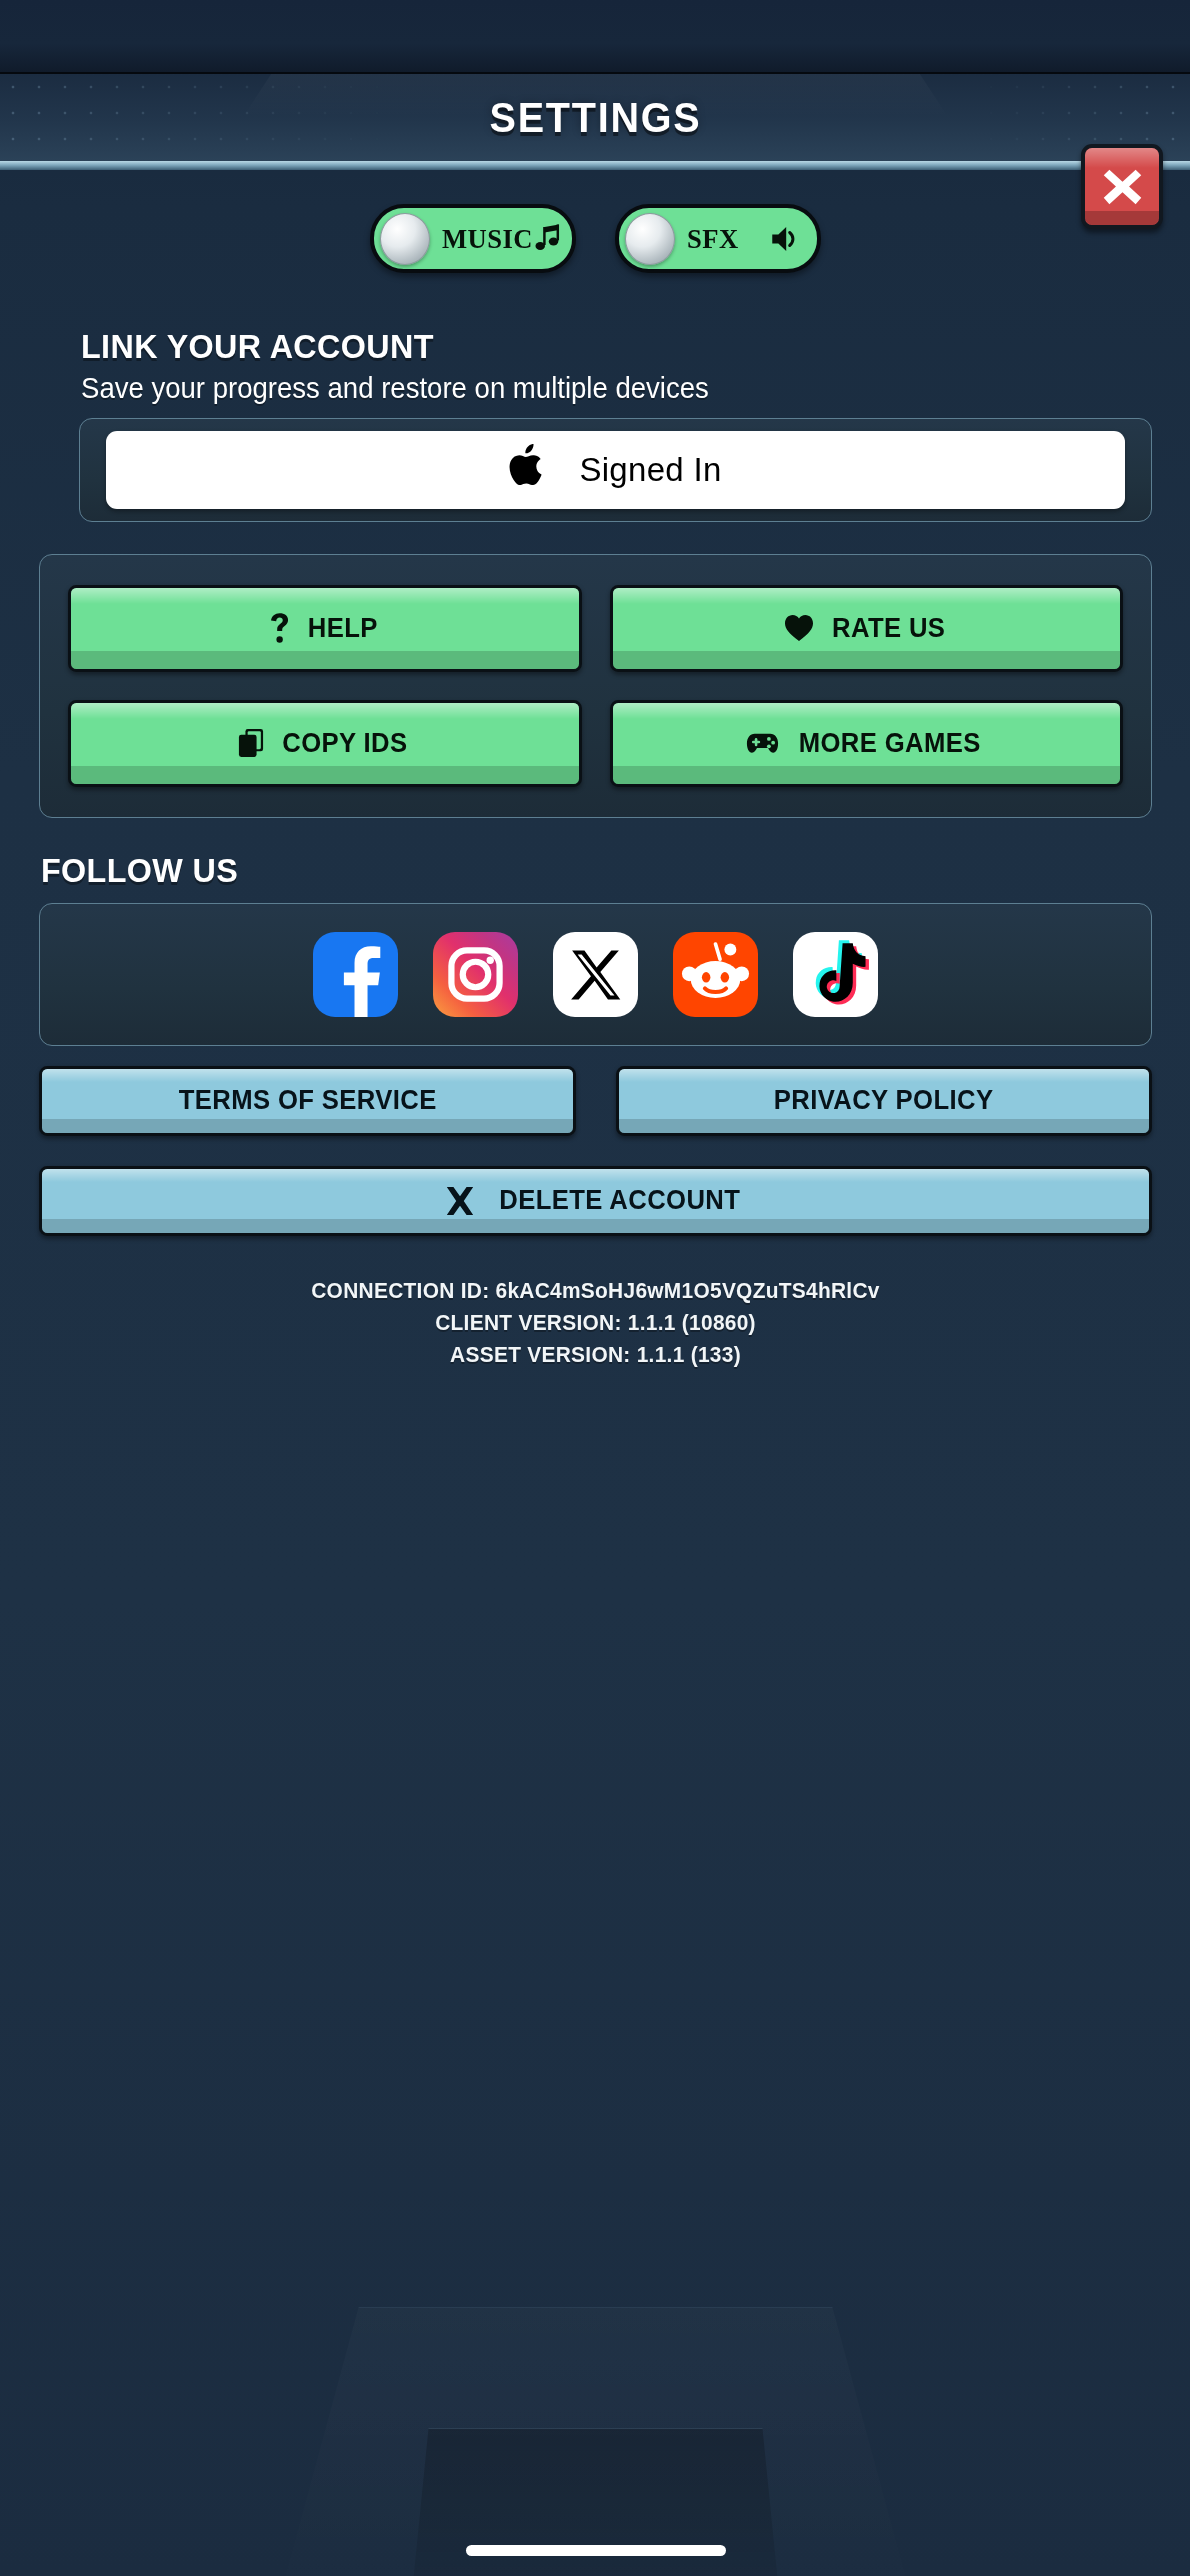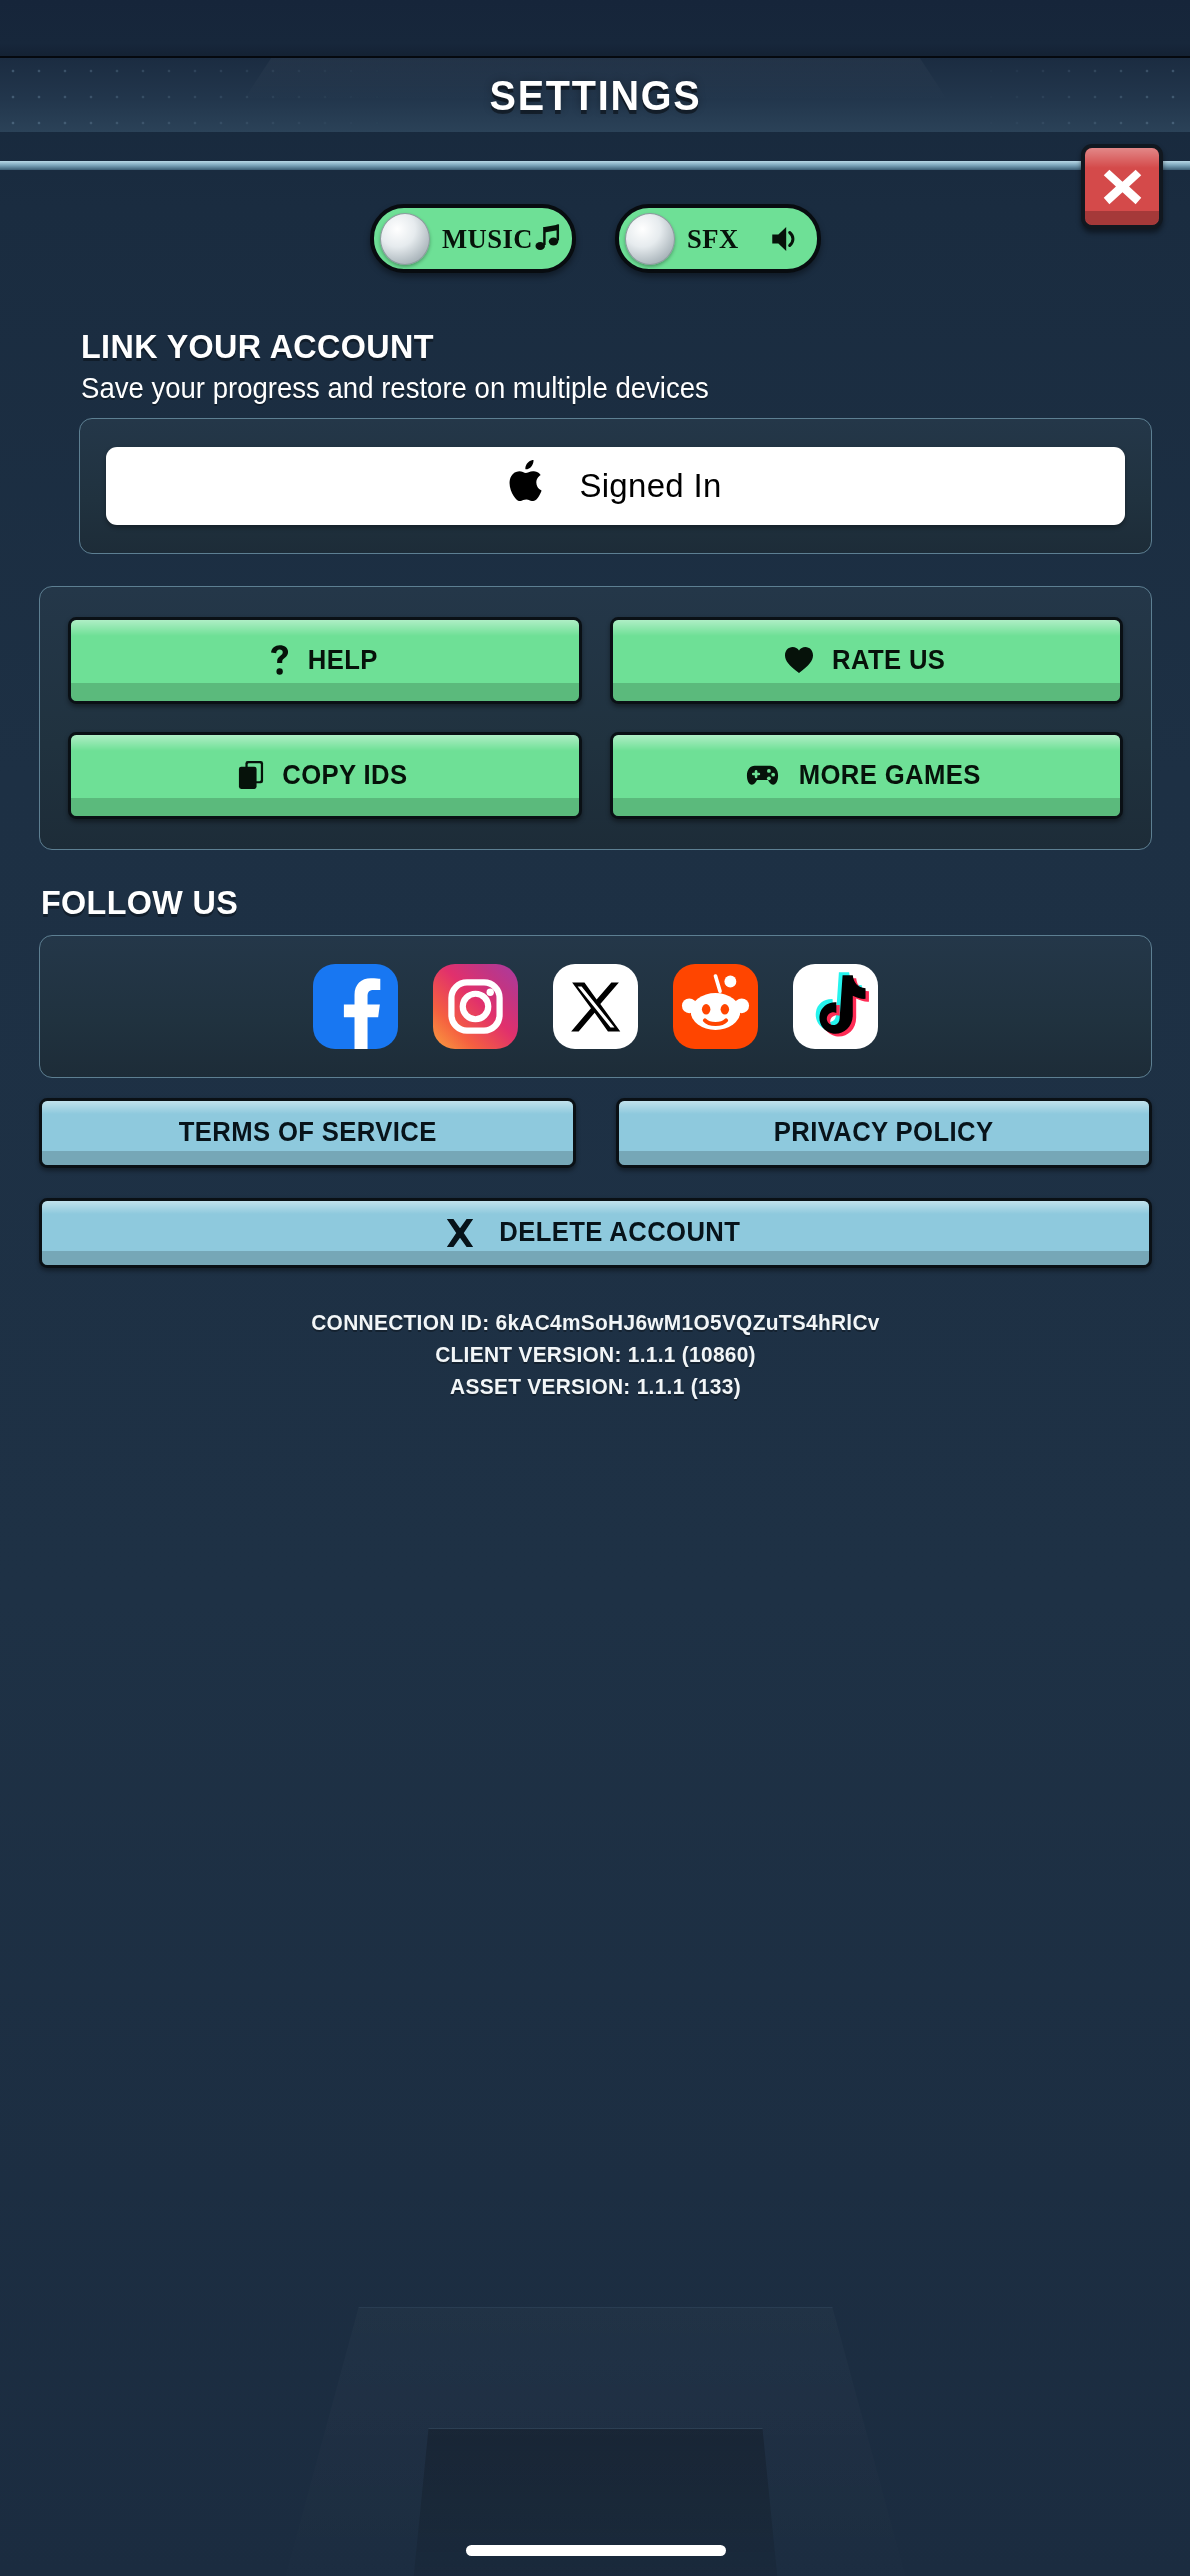--- a/index.html
+++ b/index.html
@@ -34,21 +34,21 @@
   }
 
   
   .topstrip {
     position:absolute; top:0; left:0; right:0; height:72px;
     background:linear-gradient(180deg,#16253a 0%,#17273b 60%,#101b2b 100%);
   }
 
   
   .header {
-    position:absolute; top:56px; left:0; right:0; height:76px;
+    position:absolute; top:72px; left:0; right:0; height:89px;
     background:linear-gradient(180deg,#1b2c41 0%,#22364c 55%,#2b4258 100%);
     border-top:2.8px solid #05090f;
   }
   .header-dots {
     position:absolute; top:0; left:0; width:399px; height:100%;
     background-image:radial-gradient(rgba(150,185,210,.30) 1.5px, transparent 1.6px);
     background-size:26px 26px;
     -webkit-mask-image:linear-gradient(90deg,#000 0%, rgba(0,0,0,.55) 42%, transparent 100%);
     mask-image:linear-gradient(90deg,#000 0%, rgba(0,0,0,.55) 42%, transparent 100%);
   }
@@ -149,21 +149,21 @@
   
   .panel {
     margin:13px 39px 0 39px;
     border:1.9px solid #5d7f92;
     border-radius:13px;
     background:linear-gradient(180deg,#243749 0%,#20323f 60%,#1d2c38 100%);
   }
 
   
   .signed-btn {
-    margin:28px 26px; height:78px;
+    margin:12px 26px; height:78px;
     background:#fff; border-radius:11px;
     display:flex; align-items:center; justify-content:center; gap:37px;
     box-shadow:0 2.8px 4.6px rgba(0,0,0,.3);
     cursor:pointer;
   }
   .signed-btn .apple { font-size:39px; color:#000; line-height:1; margin-top:-3.7px; }
   .signed-btn .txt { color:#000; font-size:33px; font-weight:normal; letter-spacing:0.3px; }
 
   
   .btn-grid {

